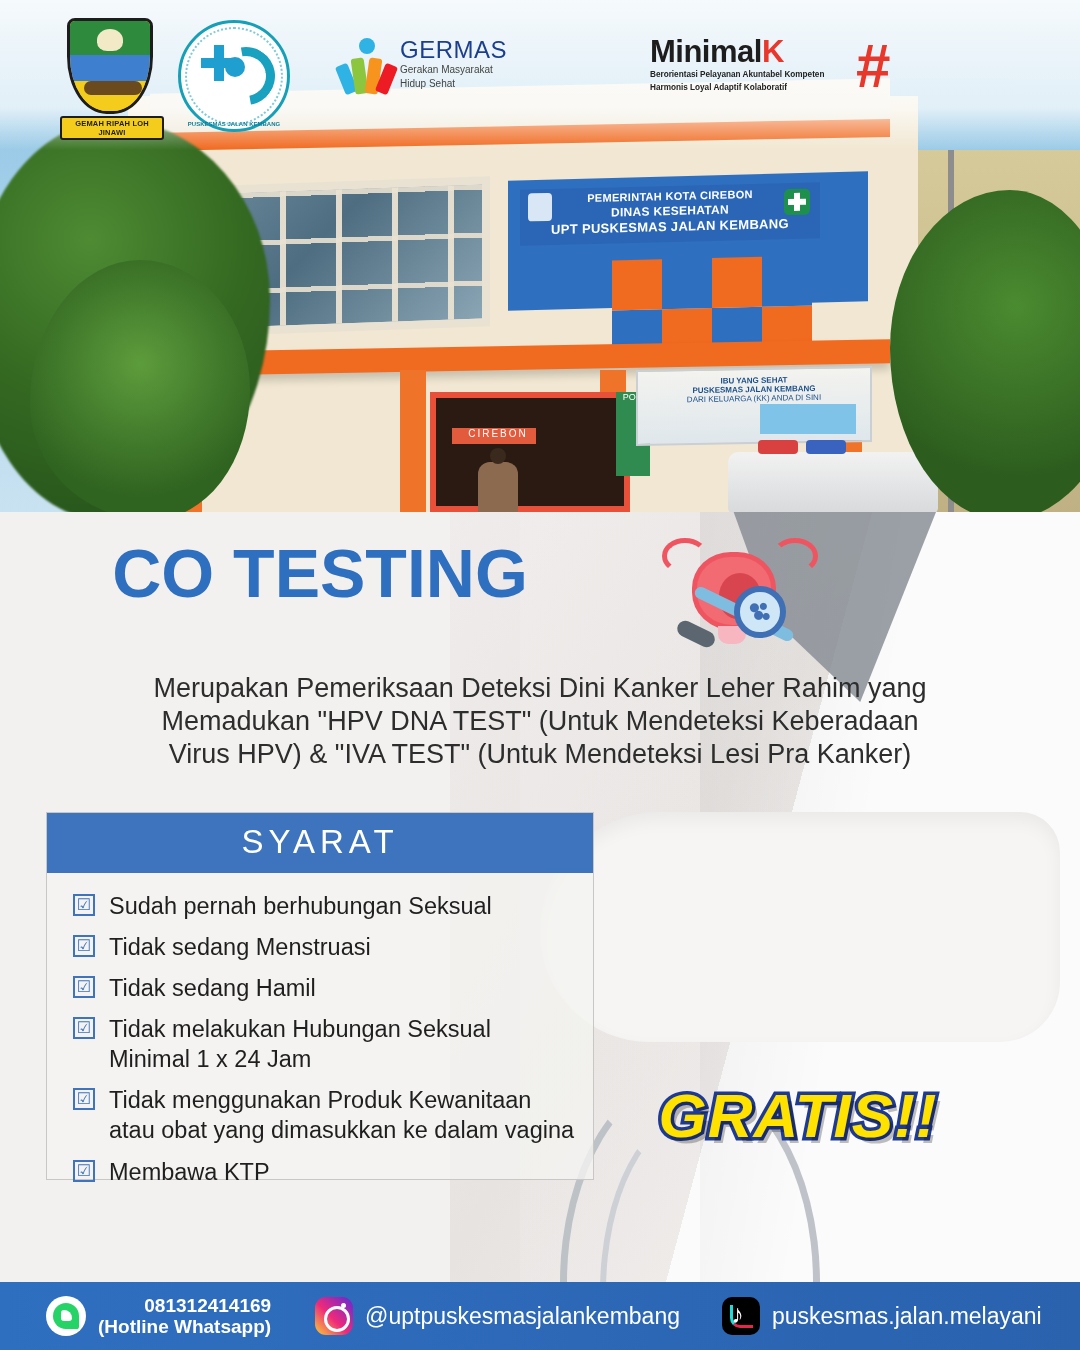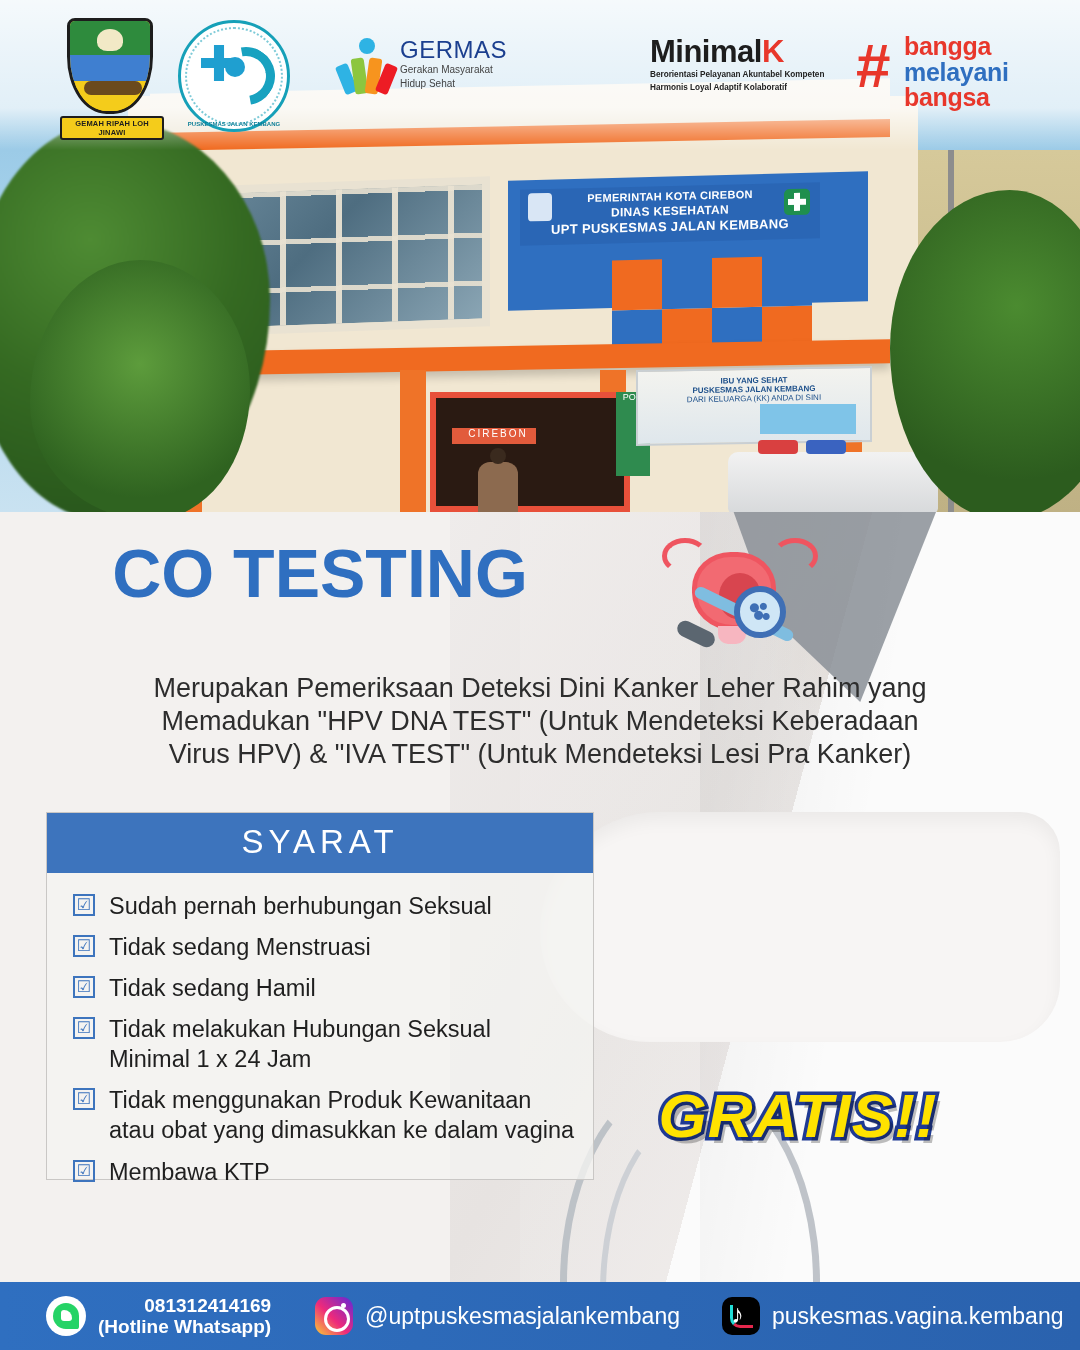--- a/index.html
+++ b/index.html
@@ -541,25 +541,20 @@
       </div>
 
       <div class="logo logo-berakhlak">
         <div class="berakhlak-title"><span>Minimal</span><span class="k">K</span></div>
         <div class="berakhlak-sub">Berorientasi Pelayanan Akuntabel Kompeten</div>
         <div class="berakhlak-sub">Harmonis Loyal Adaptif Kolaboratif</div>
       </div>
 
       <div class="logo logo-bangga">
         <div class="hash">#</div>
-        <div class="bangga-lines">
-          <span class="bg-1">bangga</span>
-          <span class="bg-2">melayani</span>
-          <span class="bg-3">bangsa</span>
-        </div>
       </div>
     </div>
   </div>
 
   <div class="mid">
     <div class="nurse">
       <div class="coat"></div>
       <div class="coat-shadow"></div>
       <div class="collar"></div>
       <div class="arm"></div>
@@ -634,17 +629,17 @@
         <div>081312414169</div>
         <div>(Hotline Whatsapp)</div>
       </div>
     </div>
     <div class="f-item f-ig">
       <div class="ig-icon"></div>
       <div class="f-text">@uptpuskesmasjalankembang</div>
     </div>
     <div class="f-item f-tt">
       <div class="tt-icon"></div>
-      <div class="f-text">puskesmas.vagina.kembang</div>
+      <div class="f-text">puskesmas.jalan.melayani</div>
     </div>
   </div>
 
 </div>
 
 </body></html>

